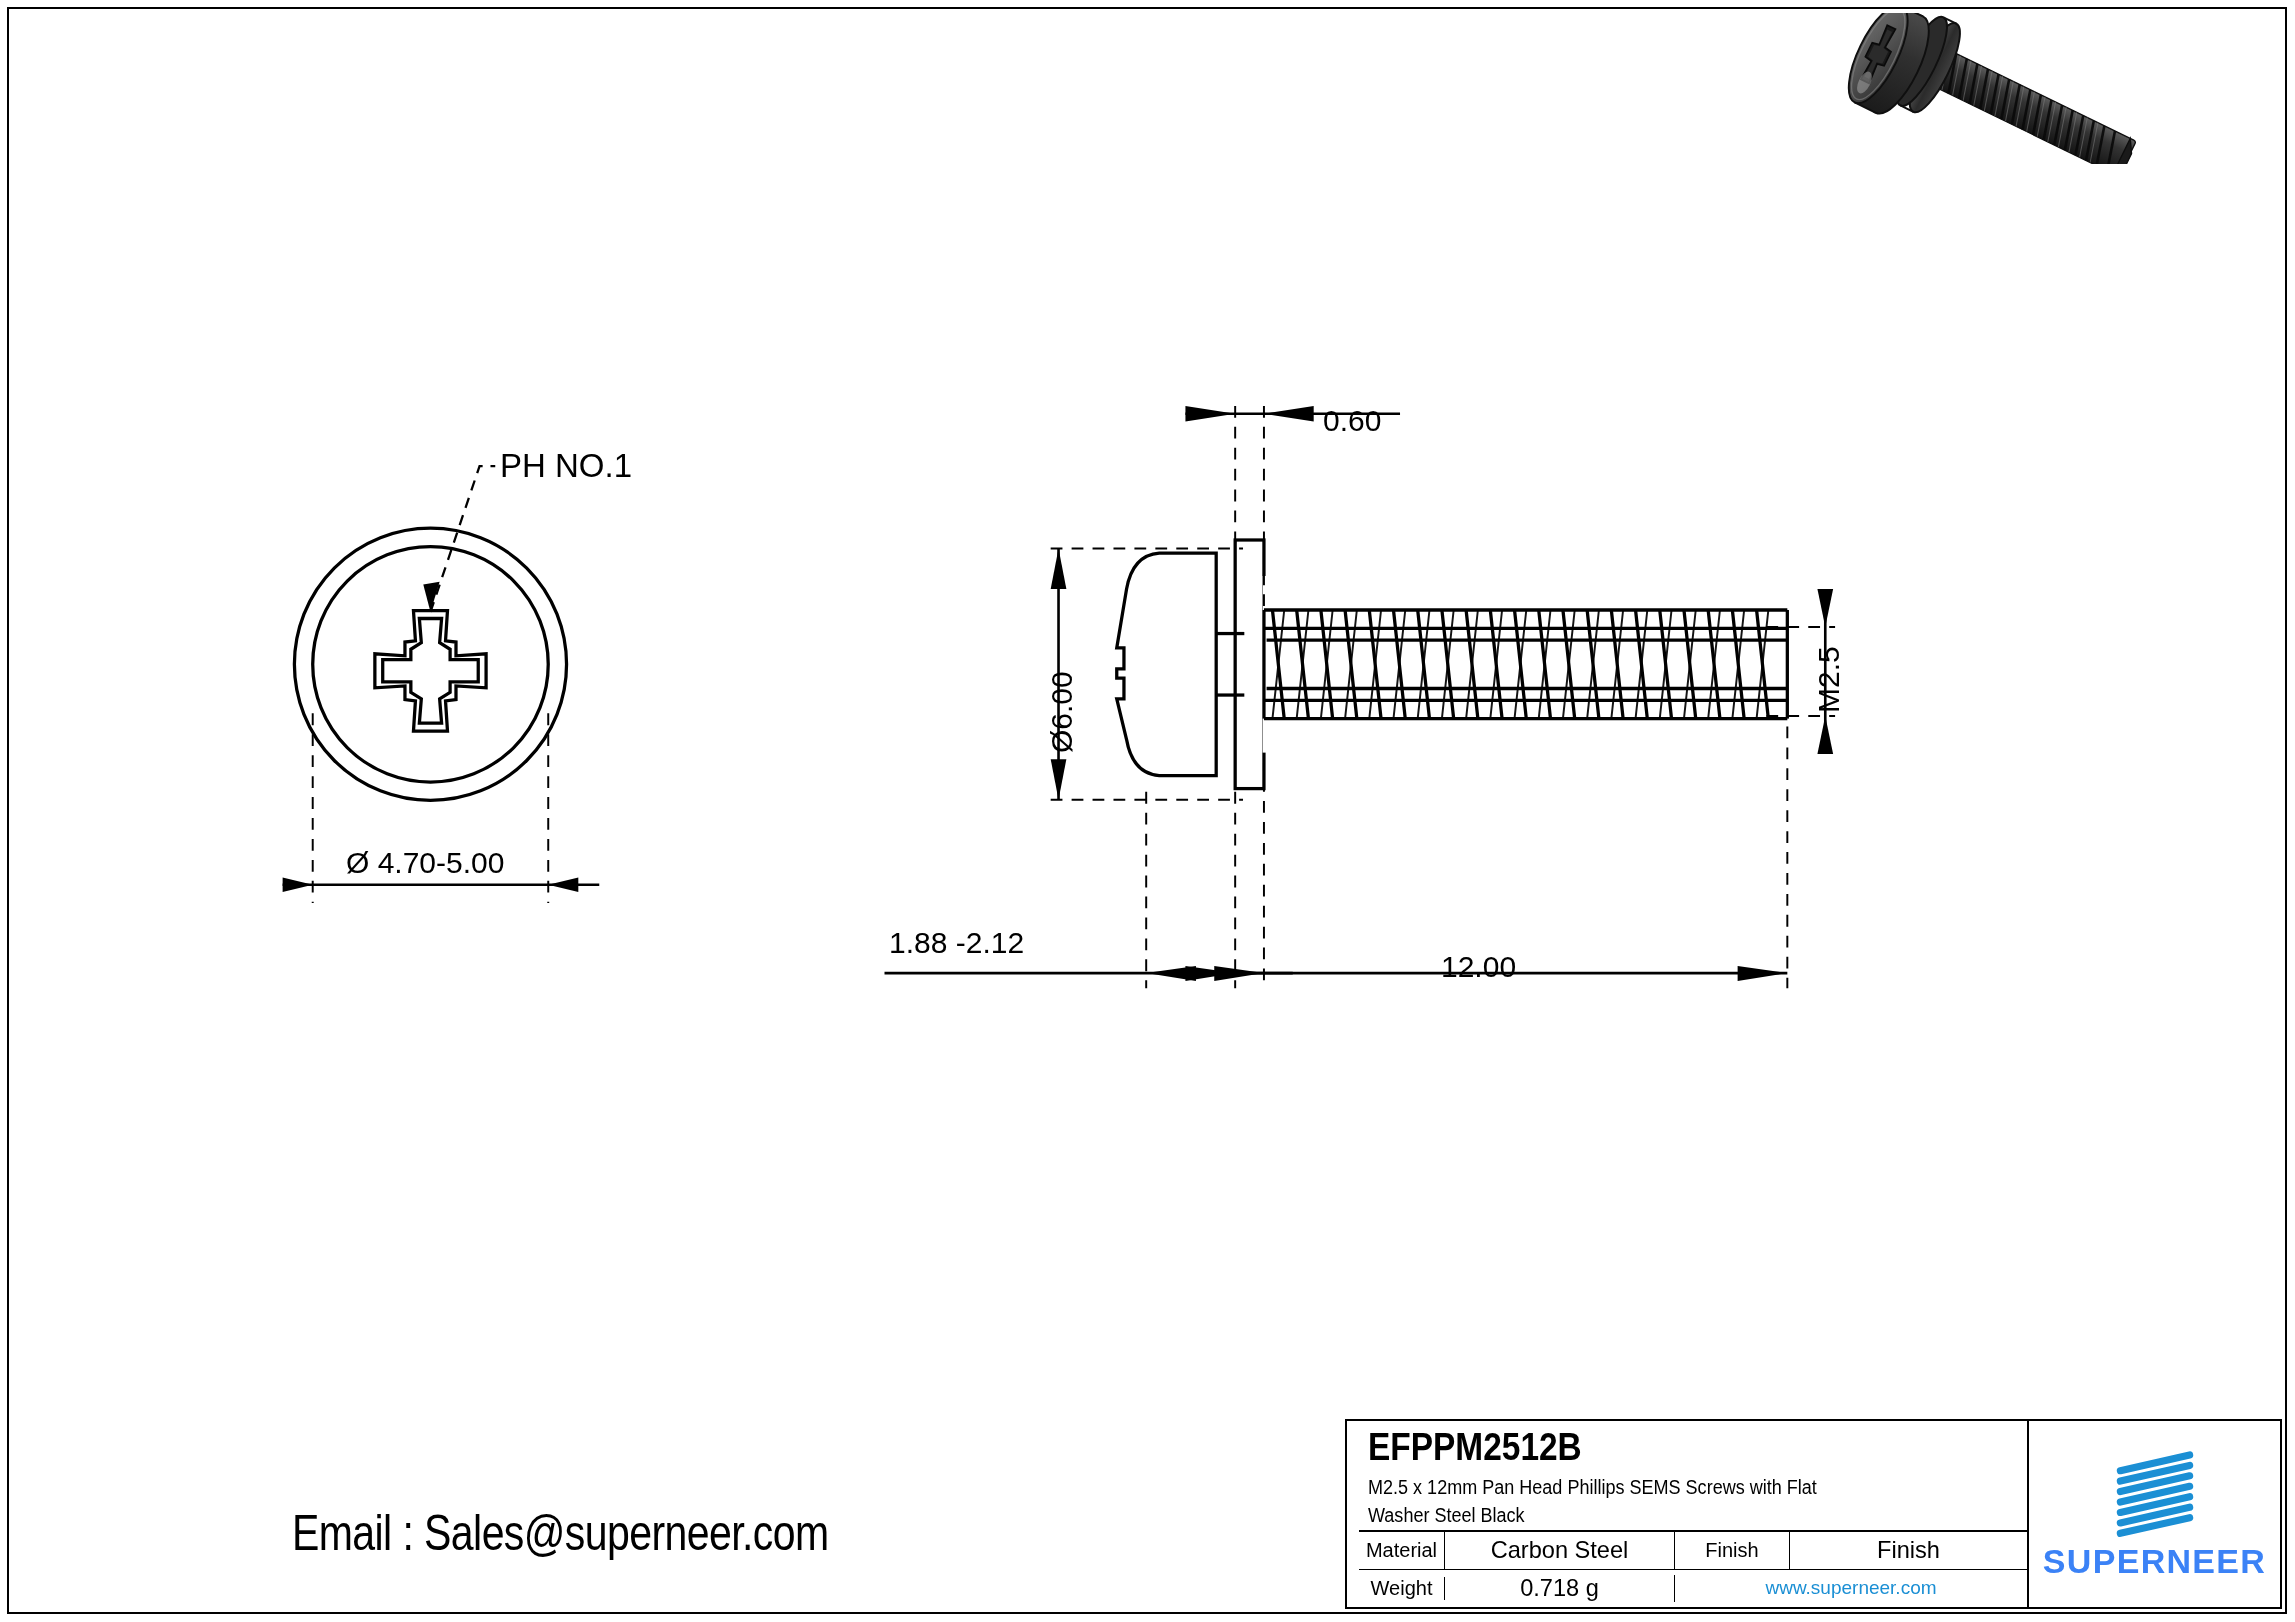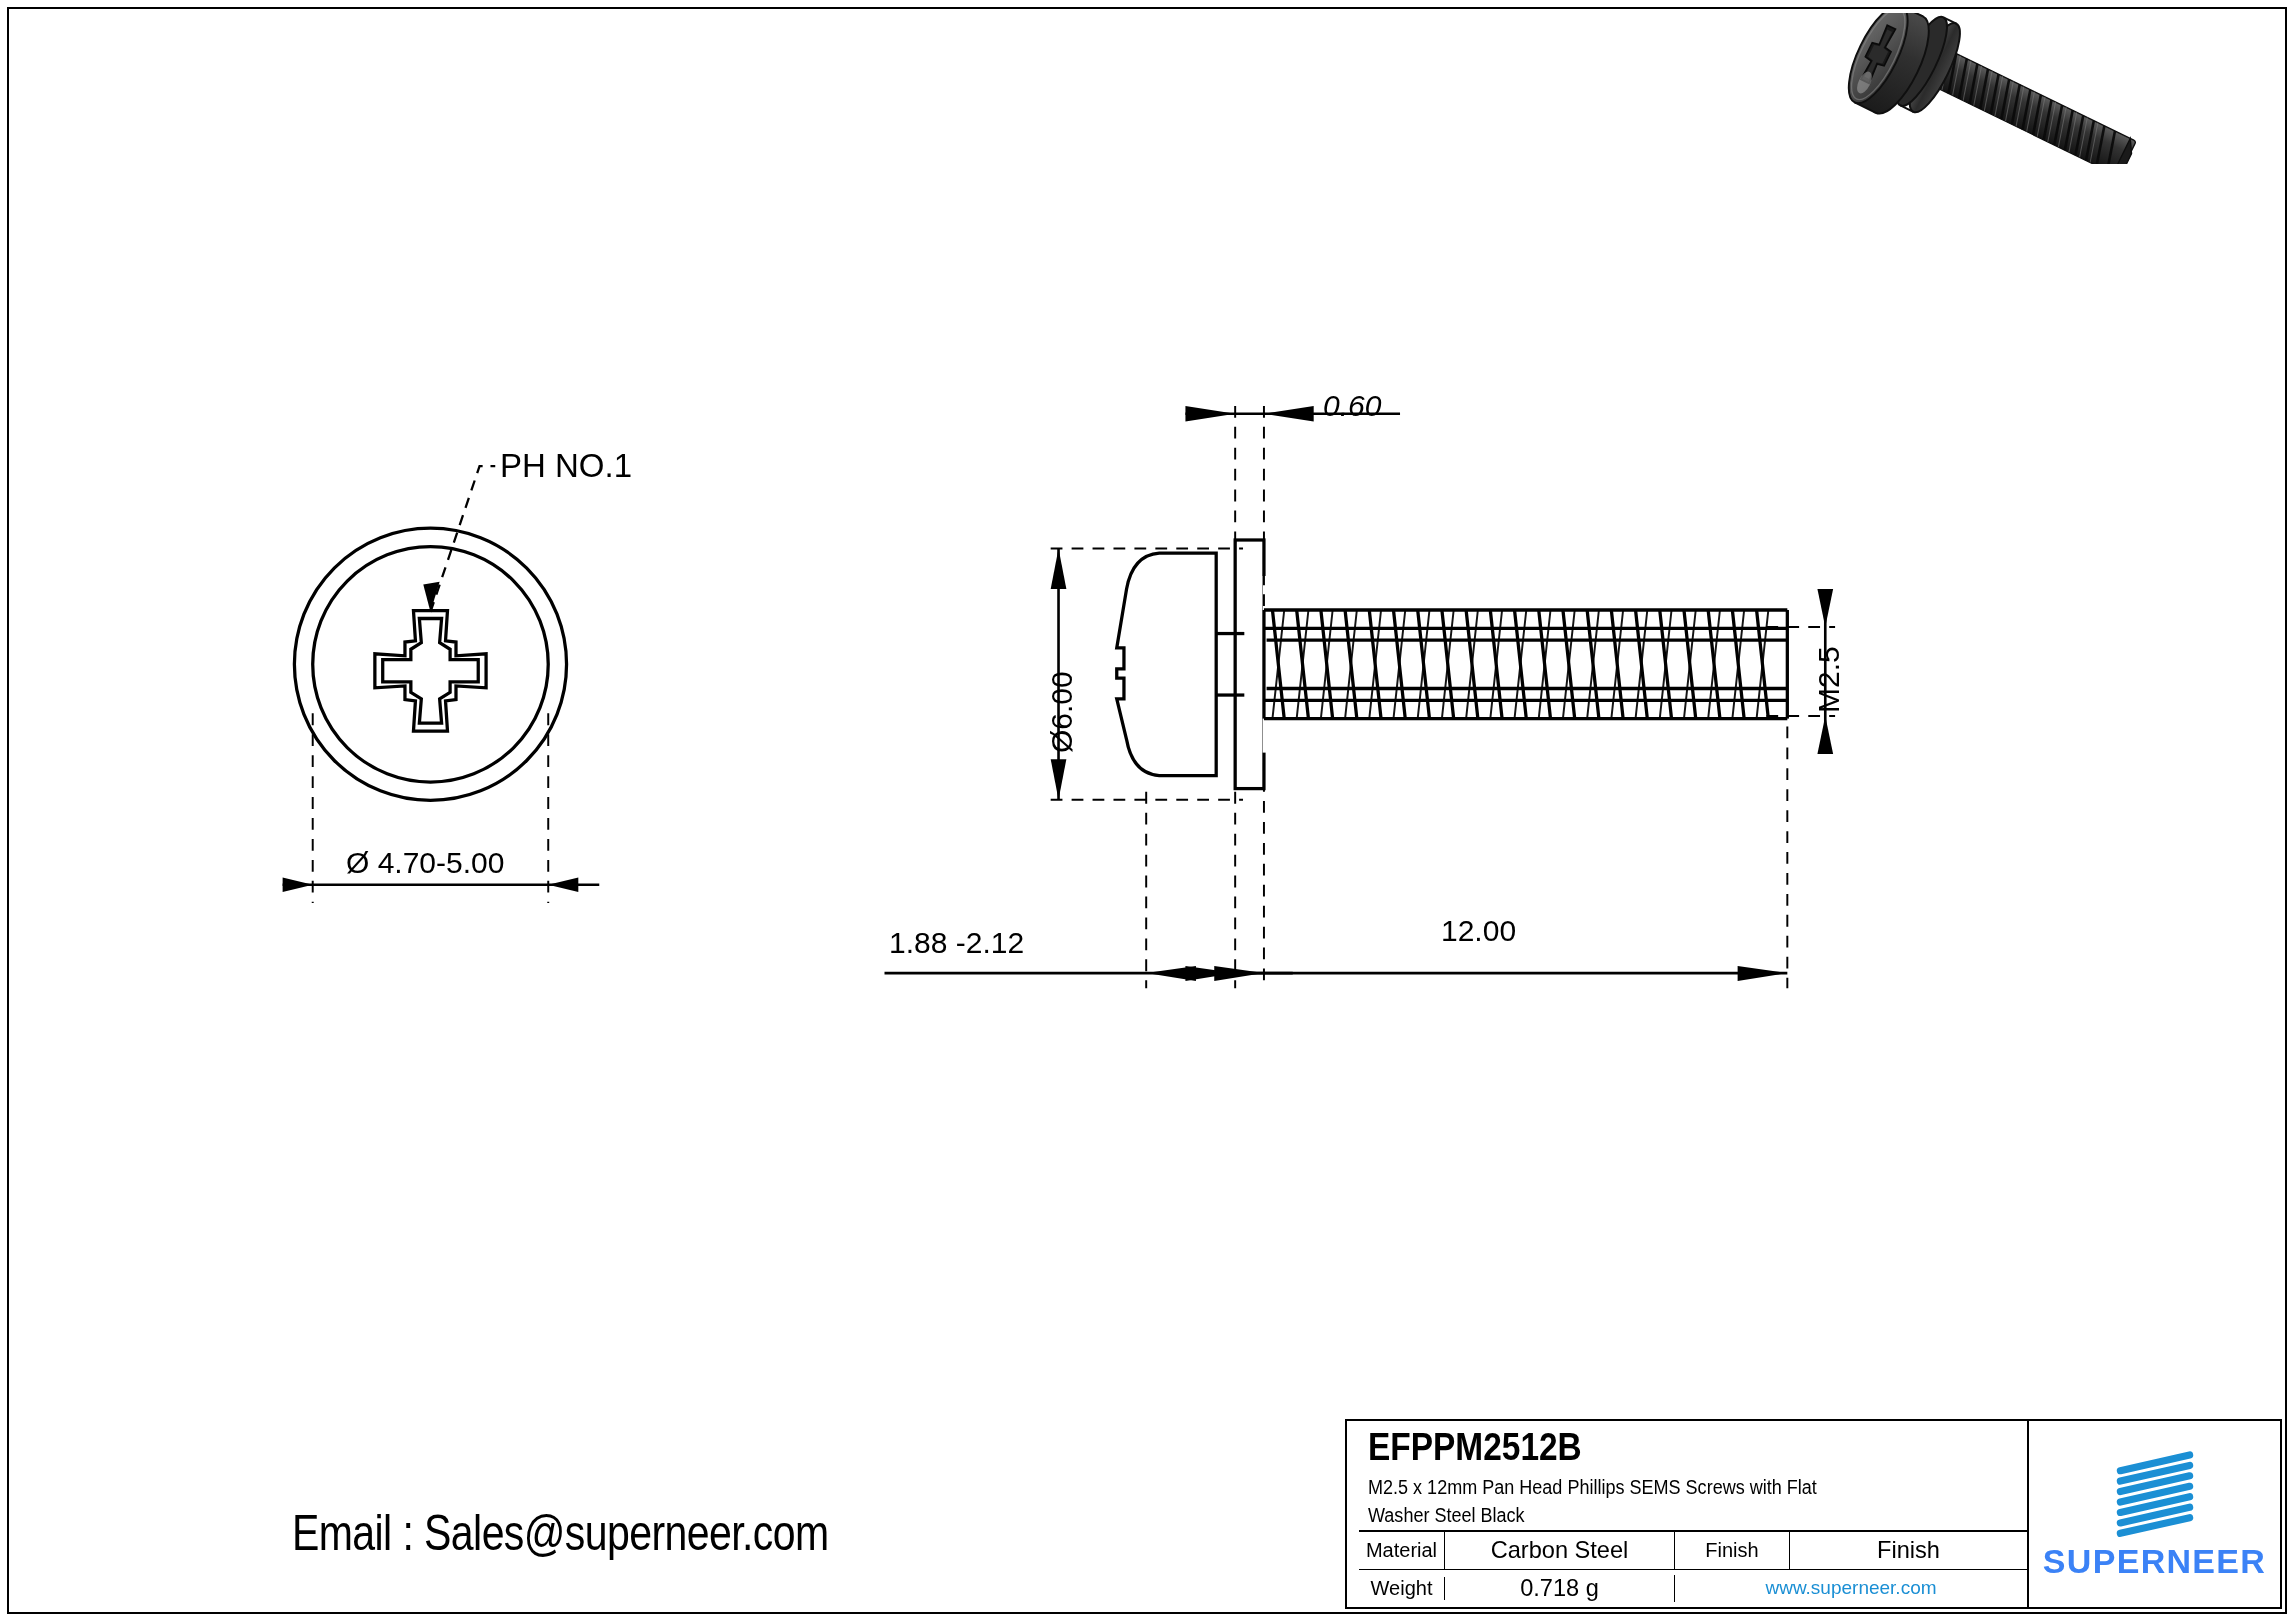--- a/index.html
+++ b/index.html
@@ -374,29 +374,29 @@
       <polygon points="1888,1487 1812,1476 1812,1499" fill="#000"></polygon>
     </g>
 
     <g>
       <path d="M1856 1487 L2732 1487" stroke="#000" stroke-width="4" fill="none"></path>
       <polygon points="1932,1487 1856,1476 1856,1499" fill="#000"></polygon>
       <polygon points="2732,1487 2656,1476 2656,1499" fill="#000"></polygon>
     </g>
   </svg>
 
-  <div class="txt dim-txt" style="left:1323px; top:391px;font-style:italic;">0.60</div>
+  <div class="txt dim-txt" style="left:1323px; top:406px;">0.60</div>
 
   <div class="txt dim-txt rot90" style="left:1047px; top:753px;">Ø6.00</div>
 
   <div class="txt dim-txt rot90" style="left:1814px; top:713px;">M2.5</div>
 
   <div class="txt dim-txt" style="left:889px; top:928px;">1.88 -2.12</div>
 
-  <div class="txt dim-txt" style="left:1441px; top:916px;text-align:center;">12.00</div>
+  <div class="txt dim-txt" style="left:1441px; top:952px;text-align:center;">12.00</div>
 
   <div class="txt email-txt" style="left:292px; top:1508px;">Email : Sales@superneer.com</div>
 
   <div id="titleblock">
     <div id="tb-left">
       <div id="tb-desc">
         <div id="tb-part">EFPPM2512B</div>
         <div id="tb-name">
           <div>M2.5 x 12mm Pan Head Phillips SEMS Screws with  Flat</div>
           <div>Washer Steel Black</div>

